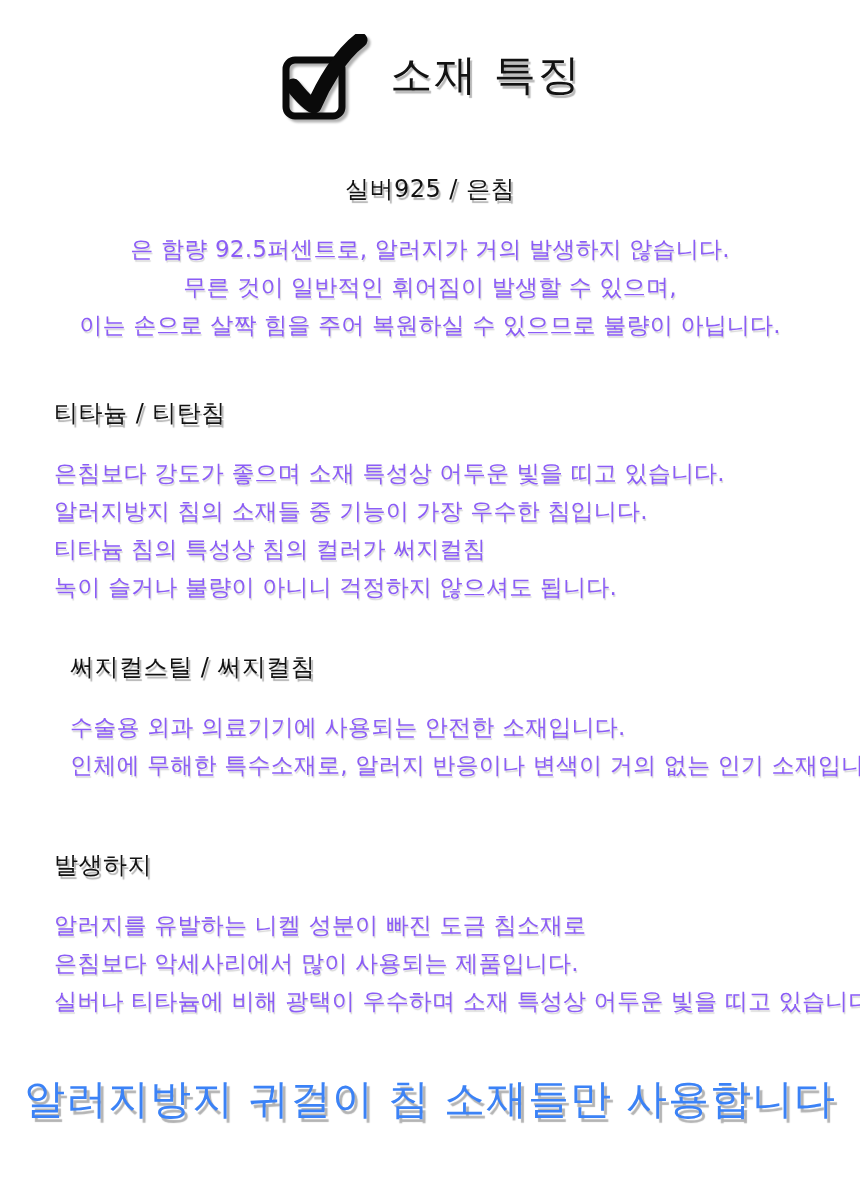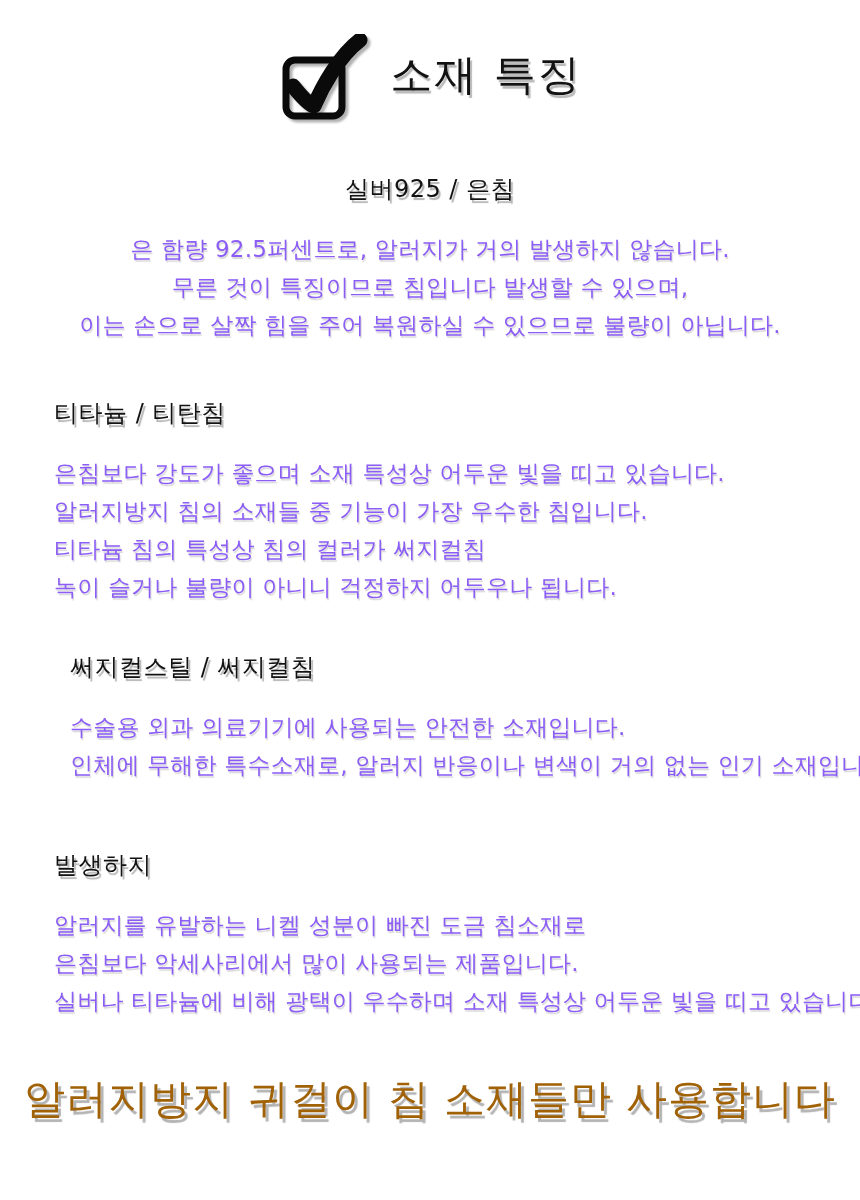--- a/index.html
+++ b/index.html
@@ -77,21 +77,21 @@
   .s2 { margin-top: 54px; }
   .s3 { margin-top: 46px; margin-left: 16px; }
   .s4 { margin-top: 66px; }
 
   
   .footer-claim {
     margin-top: 52px;
     text-align: center;
     font-size: 41px;
     letter-spacing: 1px;
-    color: #a16207;
+    color: #3b82f6;
     text-shadow: 3px 4px 1px rgba(0,0,0,0.30);
     white-space: nowrap;
   }
 </style>
 </head>
 <body>
 
 <div class="page">
 
   <div class="title-row">
@@ -103,32 +103,32 @@
     </span>
     <h1 class="page-title">소재 특징</h1>
   </div>
 
   <div class="content">
 
     <section class="material-section s1">
       <h2>실버925 / 은침</h2>
       <div class="body">
         <p>은 함량 92.5퍼센트로, 알러지가 거의 발생하지 않습니다.</p>
-        <p>무른 것이 특징이므로 침입니다 발생할 수 있으며,</p>
+        <p>무른 것이 일반적인 휘어짐이 발생할 수 있으며,</p>
         <p>이는 손으로 살짝 힘을 주어 복원하실 수 있으므로 불량이 아닙니다.</p>
       </div>
     </section>
 
     <section class="material-section s2">
       <h2>티타늄 / 티탄침</h2>
       <div class="body">
         <p>은침보다 강도가 좋으며 소재 특성상 어두운 빛을 띠고 있습니다.</p>
         <p>알러지방지 침의 소재들 중 기능이 가장 우수한 침입니다.</p>
         <p>티타늄 침의 특성상 침의 컬러가 써지컬침</p>
-        <p>녹이 슬거나 불량이 아니니 걱정하지 어두우나 됩니다.</p>
+        <p>녹이 슬거나 불량이 아니니 걱정하지 않으셔도 됩니다.</p>
       </div>
     </section>
 
     <section class="material-section s3">
       <h2>써지컬스틸 / 써지컬침</h2>
       <div class="body">
         <p>수술용 외과 의료기기에 사용되는 안전한 소재입니다.</p>
         <p>인체에 무해한 특수소재로, 알러지 반응이나 변색이 거의 없는 인기 소재입니다.</p>
       </div>
     </section>

